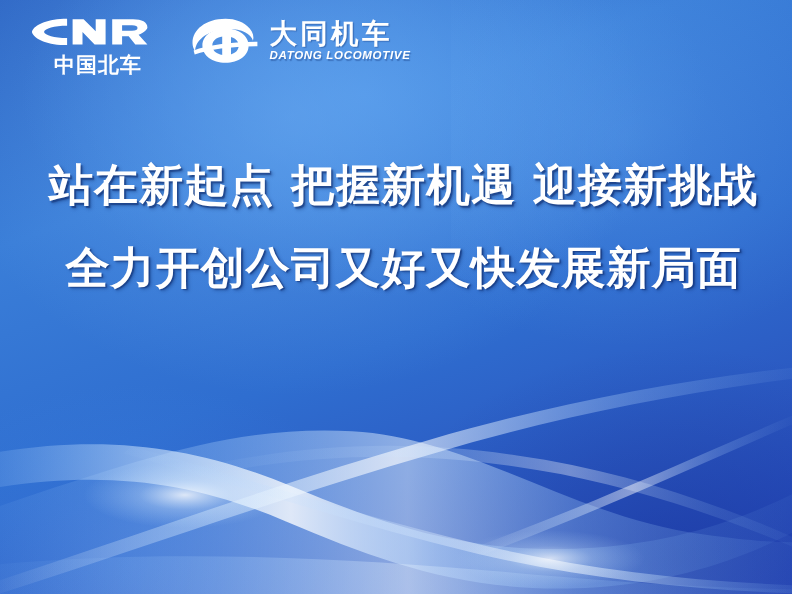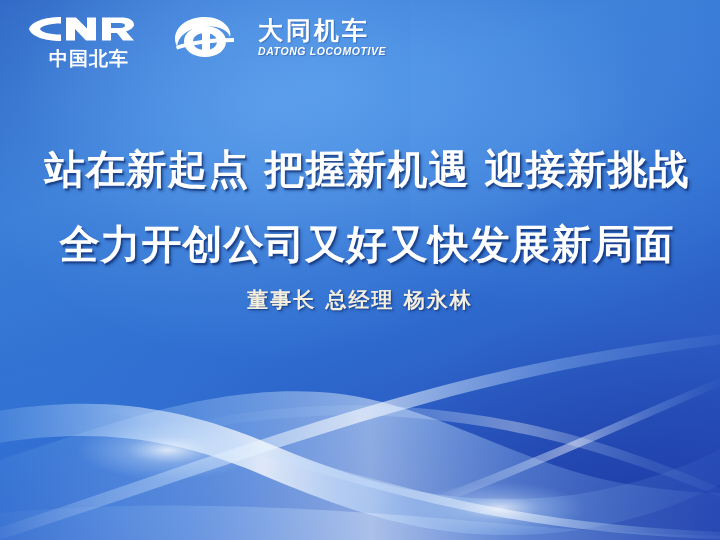--- a/index.html
+++ b/index.html
@@ -87,21 +87,21 @@
     display: block;
   }
   .cnr-cn {
     margin-top: 2px;
     display: block;
   }
 
   .datong-logo {
     display: flex;
     align-items: center;
-    gap: 22px;
+    gap: 9px;
   }
   .datong-text {
     display: flex;
     flex-direction: column;
     line-height: 1;
   }
   .datong-cn {
     color: #ffffff;
     font-size: 25px;
     font-weight: bold;
@@ -284,15 +284,14 @@
       </div>
     </div>
 
   </div>
 
   <div class="title-block">
     <div class="title-line">站在新起点  把握新机遇  迎接新挑战</div>
     <div class="title-line">全力开创公司又好又快发展新局面</div>
   </div>
 
-  <div class="subtitle">董事长  总经理  杨永林</div>
 
 </div>
 
 </body></html>

